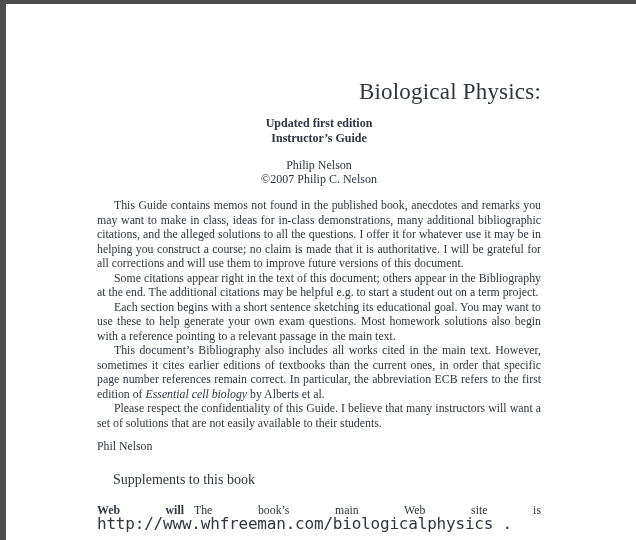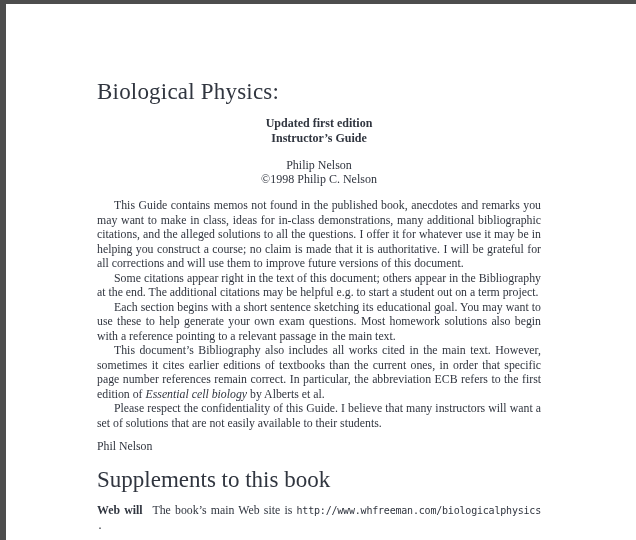--- a/index.html
+++ b/index.html
@@ -23,21 +23,21 @@
   }
   .doc {
     position: absolute;
     left: 97px; top: 0;
     width: 444px;
   }
   .title {
     margin: 78px 0 0 0;
     font-size: 23px;
     font-weight: normal;
-    text-align: left;
+    text-align: right;
     line-height: 27px;
     letter-spacing: 0.2px;
   }
   .subtitle {
     margin-top: 11px;
     text-align: center;
     font-size: 12px;
     font-weight: bold;
     line-height: 14.5px;
   }
@@ -56,38 +56,38 @@
   .body-text p {
     margin: 0;
     text-indent: 17px;
   }
   .signature {
     margin-top: 9px;
     font-size: 11.8px;
     line-height: 14.5px;
   }
   .section-heading {
-    margin: 15px 0 0 0;
-    font-size: 23px;
+    margin: 15px 0 0 16px;
+    font-size: 14px;
     font-weight: normal;
     line-height: 21px;
   }
   .supplement {
     margin-top: 13px;
     font-size: 11.8px;
     line-height: 14.5px;
     text-align: justify;
   }
   .supplement .label {
     font-weight: bold;
     margin-right: 10px;
   }
   .mono {
     font-family: "DejaVu Sans Mono", "Liberation Mono", monospace;
-    font-size: 10px;
+    font-size: 16px;
     letter-spacing: -0.2px;
   }
   em.book-title { font-style: italic; }
 </style>
 </head>
 <body>
 
 <div class="frame-top"></div>
 <div class="frame-left"></div>
 
@@ -95,21 +95,21 @@
 
   <h1 class="title">Biological Physics:</h1>
 
   <div class="subtitle">
     <div>Updated first edition</div>
     <div>Instructor’s Guide</div>
   </div>
 
   <div class="authors">
     <div>Philip Nelson</div>
-    <div>©1998 Philip C. Nelson</div>
+    <div>©2007 Philip C. Nelson</div>
   </div>
 
   <div class="body-text">
     <p>This Guide contains memos not found in the published book, anecdotes and remarks you may want to make in class, ideas for in-class demonstrations, many additional bibliographic citations, and the alleged solutions to all the questions. I offer it for whatever use it may be in helping you construct a course; no claim is made that it is authoritative. I will be grateful for all corrections and will use them to improve future versions of this document.</p>
     <p>Some citations appear right in the text of this document; others appear in the Bibliography at the end. The additional citations may be helpful e.g. to start a student out on a term project.</p>
     <p>Each section begins with a short sentence sketching its educational goal. You may want to use these to help generate your own exam questions. Most homework solutions also begin with a reference pointing to a relevant passage in the main text.</p>
     <p><span>This document’s Bibliography also includes all works cited in the main text. However, sometimes it cites earlier editions of textbooks than the current ones, in order that specific page number references remain correct. In particular, the abbreviation ECB refers to the first edition of </span><em class="book-title">Essential cell biology</em><span> by Alberts et al.</span></p>
     <p>Please respect the confidentiality of this Guide. I believe that many instructors will want a set of solutions that are not easily available to their students.</p>
   </div>
 

